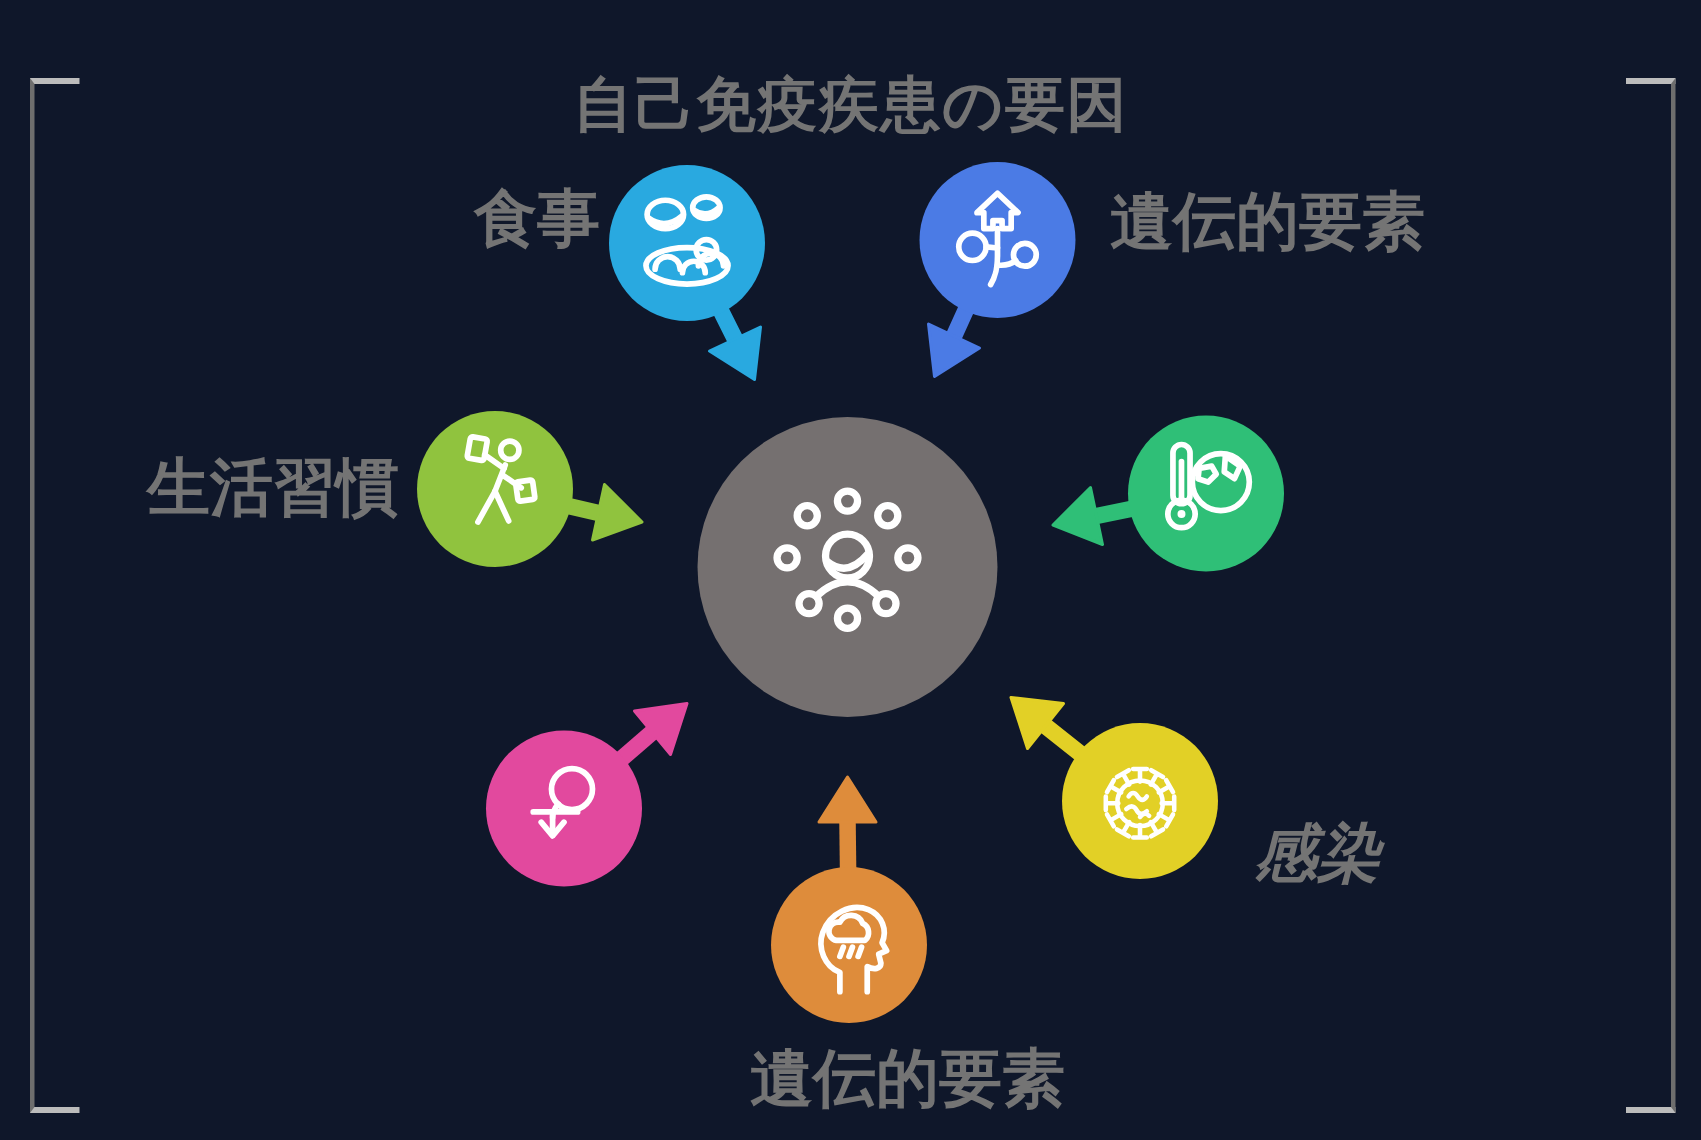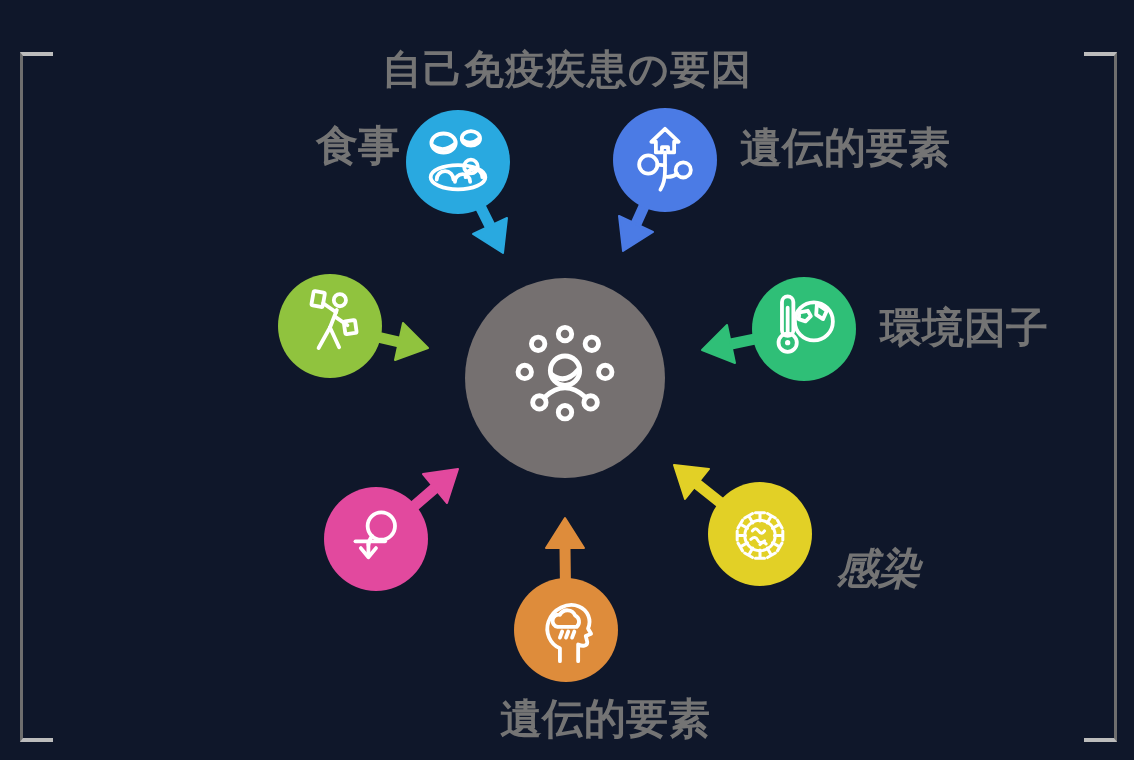--- a/index.html
+++ b/index.html
@@ -188,17 +188,17 @@
       <path d="M42,91 L42,74 C29,69 22,53 27,39 C33,22 52,13 67,19 C79,24 84,37 79,48 L83,55 L76,58 L78,66 C78,71 72,72 66,69 L66,91"></path>
       <path d="M39,46 L64,46 A9,9 0 0 0 62,31 A11,11 0 0 0 42,30 A8,8 0 0 0 39,46 Z"></path>
       <line x1="45" y1="52" x2="42" y2="60"></line>
       <line x1="53" y1="52" x2="50" y2="60"></line>
       <line x1="61" y1="52" x2="58" y2="60"></line>
     </svg>
   </div>
 
   <div class="label" id="label-diet" style="color: rgb(116, 116, 116);">食事</div>
   <div class="label" id="label-genetics" style="color: rgb(116, 116, 116);">遺伝的要素</div>
-  <div class="label" id="label-environment" style="color: rgb(116, 116, 116);">環境因子</div>
+  <div class="label" id="label-lifestyle" style="color: rgb(116, 116, 116);">生活習慣</div>
   <div class="label" id="label-infection" style="color: rgb(116, 116, 116);">感染</div>
   <div class="label" id="label-stress" style="color: rgb(116, 116, 116);">遺伝的要素</div>
 
 </div>
 
 </body></html>

